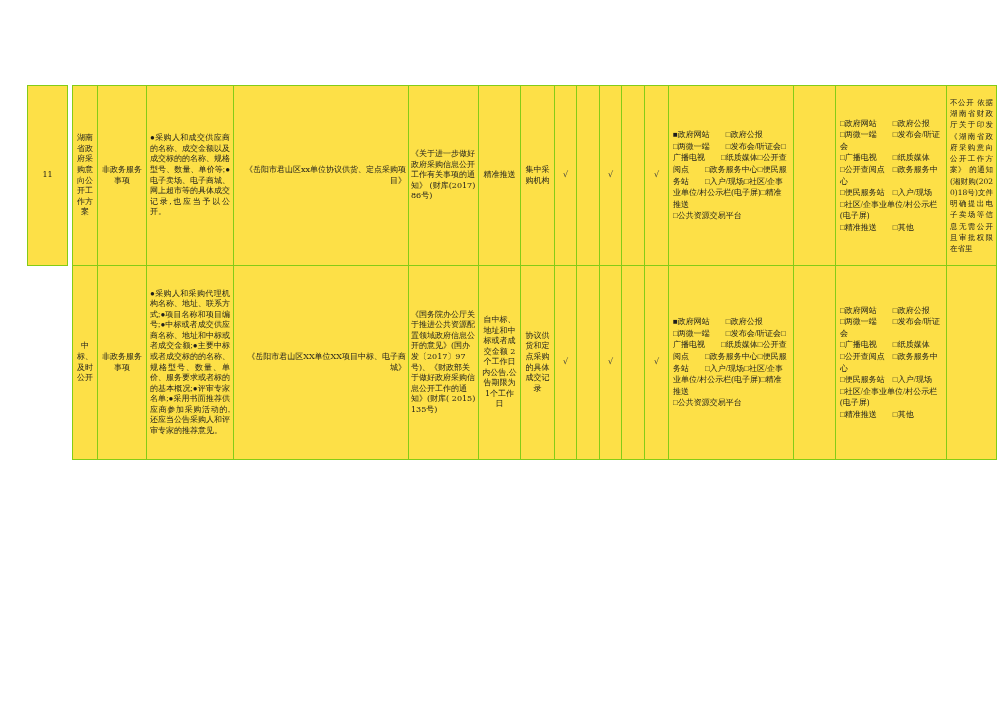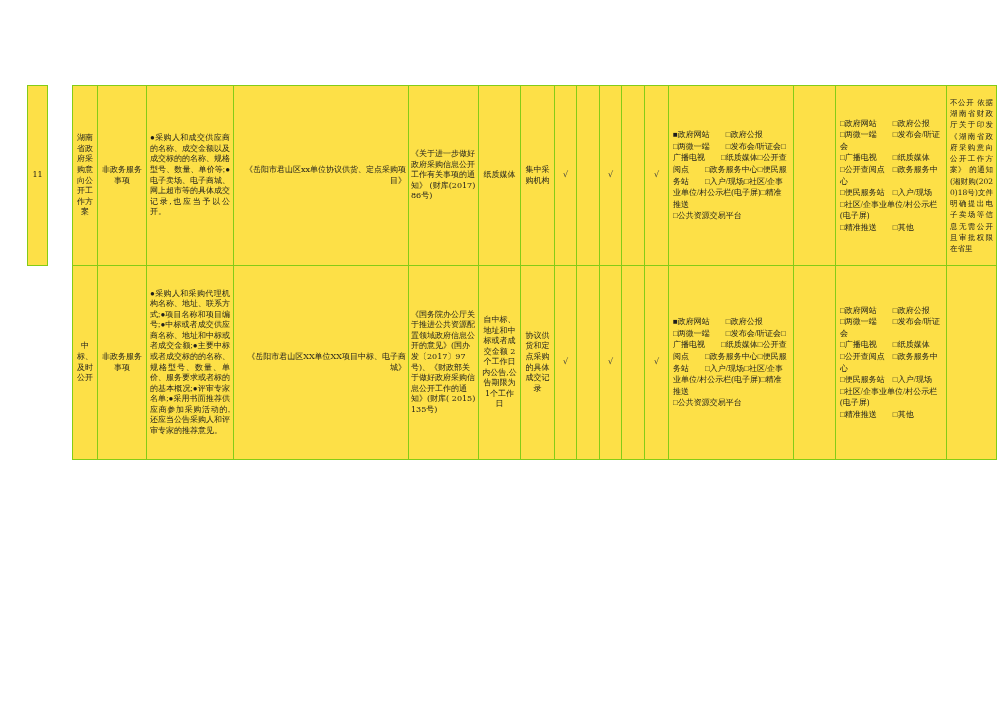--- a/index.html
+++ b/index.html
@@ -8,21 +8,21 @@
     font-family:"DejaVu Serif","Liberation Serif",serif;color:#1c1c1c;
   }
   table{border-collapse:collapse;table-layout:fixed;}
   td{
     border:1px solid #84cc16;
     font-size:8px;line-height:1.32;
     text-align:center;vertical-align:middle;
     padding:2px;word-break:break-all;overflow:hidden;
     color:#1c1c1c;background:#fde047;
   }
-  .numcol{position:absolute;left:27px;top:85px;width:21px;}
+  .numcol{position:absolute;left:27px;top:85px;width:41px;}
   .main{position:absolute;left:72px;top:85px;width:924px;}
   .r1 td{height:175px;}
   .r2 td{height:189px;}
   .numcol td{font-size:8px;}
   .content-cell{text-align:justify;padding:2px 3px;font-family:Liberation Serif, serif;}
   .sample-cell{text-align:right;}
   .basis-cell{text-align:left;}
   .channels-cell{white-space:pre-wrap;text-align:left;padding:2px 4px;line-height:1.45;font-family:Liberation Serif, serif;}
   .note-cell{font-size:7.5px;text-align:justify;padding:2px 3px;line-height:1.5;}
   .check-cell{color:#3f3f3f;}
@@ -60,21 +60,21 @@
       <col style="width:50px">
     </colgroup>
 
     <tbody>
         <tr class="r1">
       <td>湖南省政府采购意向公开工作方案</td>
       <td>非政务服务事项</td>
       <td class="content-cell">●采购人和成交供应商的名称、成交金额以及成交标的的名称、规格型号、数量、单价等;●电子卖场、电子商城、网上超市等的具体成交记录,也应当予以公开。</td>
       <td class="sample-cell">《岳阳市君山区xx单位协议供货、定点采购项目》</td>
       <td class="basis-cell">《关于进一步做好政府采购信息公开工作有关事项的通知》 (财库(2017)86号)</td>
-      <td>纸质媒体</td>
+      <td>精准推送</td>
       <td>集中采购机构</td>
       <td class="check-cell">√</td>
       <td class="check-cell"></td>
       <td class="check-cell">√</td>
       <td class="check-cell"></td>
       <td class="check-cell">√</td>
       <td class="channels-cell">■政府网站　　□政府公报
 □两微一端　　□发布会/听证会□广播电视　　□纸质媒体□公开查阅点　　□政务服务中心□便民服务站　　□入户/现场□社区/企事业单位/村公示栏(电子屏)□精准推送
 □公共资源交易平台</td>
       <td></td>

